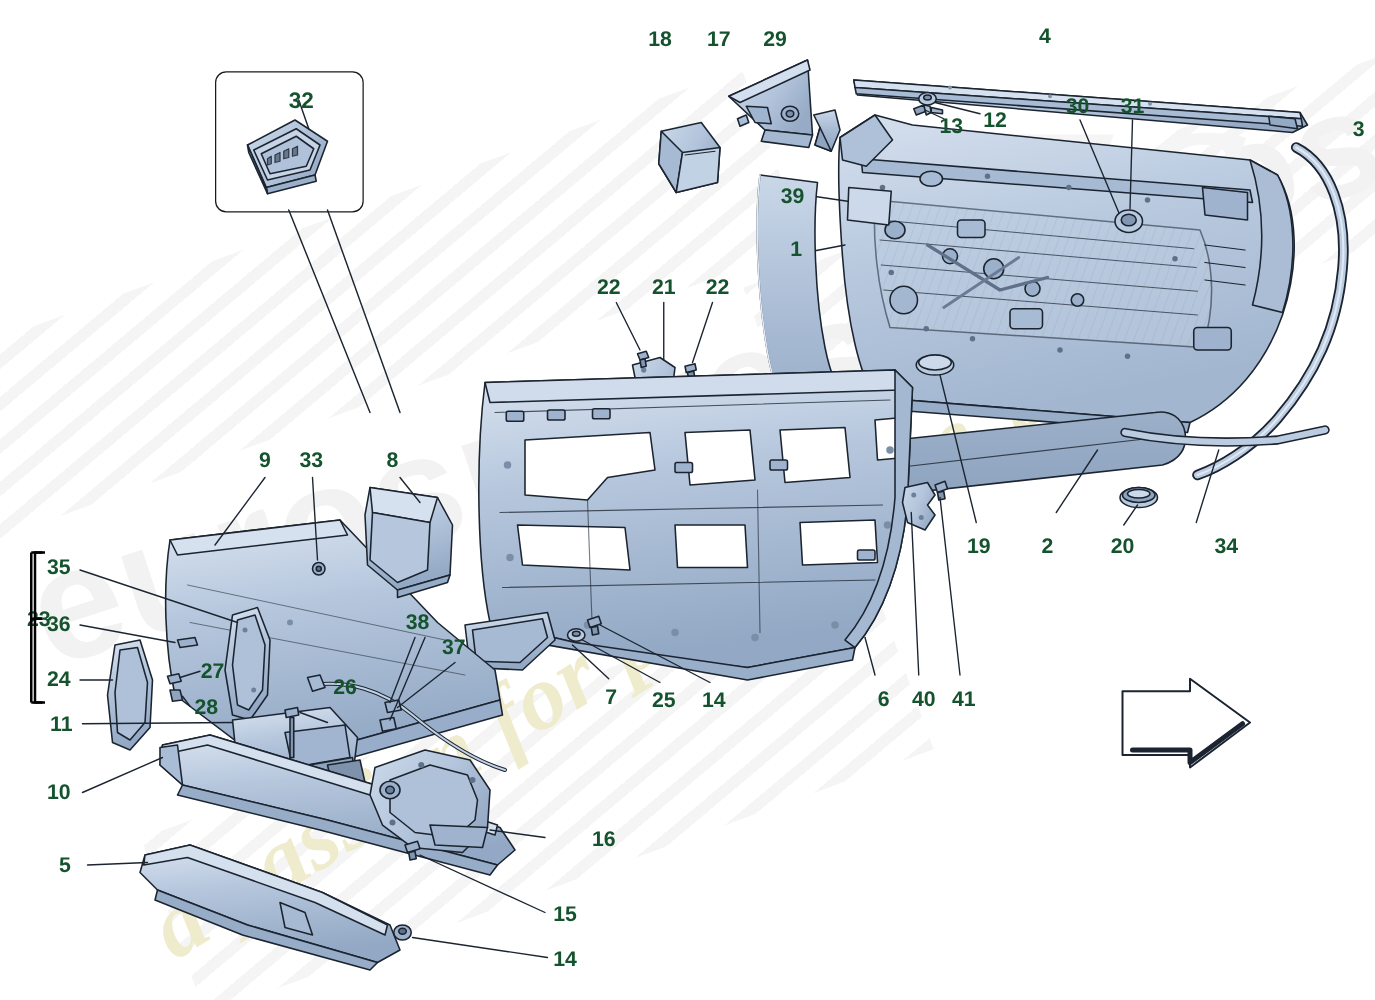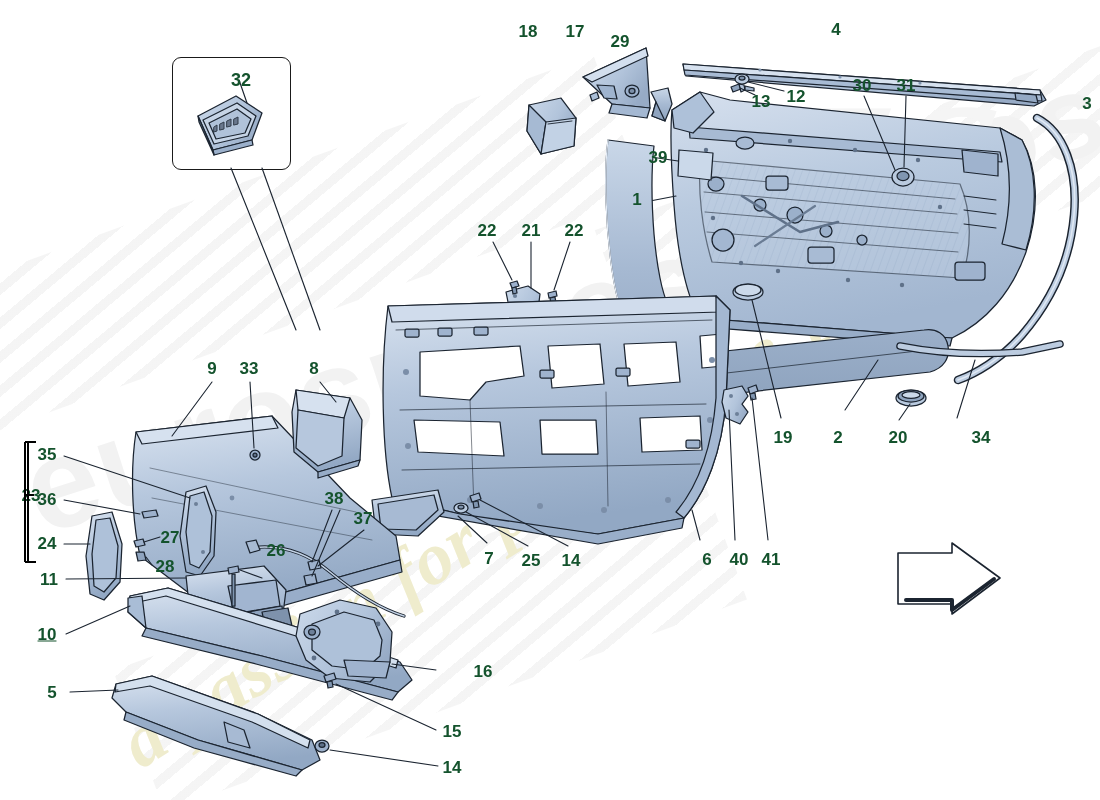--- a/index.html
+++ b/index.html
@@ -532,28 +532,28 @@
 
     </g>
   </svg>
   </div>
 
   <div id="label-layer">
     <div class="callout lg" style="left:241px; top:80px;">32</div>
 
     <div class="callout" style="left:528px;  top:31px;">18</div>
     <div class="callout" style="left:575px;  top:31px;">17</div>
-    <div class="callout" style="left:620px;  top:31px;margin-top:10px;">29</div>
+    <div class="callout" style="left:620px;  top:31px;">29</div>
     <div class="callout" style="left:836px;  top:29px;">4</div>
     <div class="callout" style="left:761px;  top:101px;">13</div>
     <div class="callout" style="left:796px;  top:96px;">12</div>
     <div class="callout" style="left:862px;  top:85px;">30</div>
     <div class="callout" style="left:906px;  top:85px;text-align:right;">31</div>
     <div class="callout" style="left:1087px; top:103px;">3</div>
-    <div class="callout" style="left:658px;  top:157px;">39</div>
+    <div class="callout" style="left:634px;  top:157px;">39</div>
     <div class="callout" style="left:637px;  top:199px;">1</div>
     <div class="callout" style="left:487px;  top:230px;">22</div>
     <div class="callout" style="left:531px;  top:230px;">21</div>
     <div class="callout" style="left:574px;  top:230px;">22</div>
     <div class="callout" style="left:783px;  top:437px;">19</div>
     <div class="callout" style="left:838px;  top:437px;">2</div>
     <div class="callout" style="left:898px;  top:437px;">20</div>
     <div class="callout" style="left:957px;  top:437px;margin-left:24px;">34</div>
     <div class="callout" style="left:212px;  top:368px;">9</div>
     <div class="callout" style="left:249px;  top:368px;">33</div>
@@ -567,21 +567,21 @@
     <div class="callout" style="left:334px;  top:498px;">38</div>
     <div class="callout" style="left:363px;  top:518px;">37</div>
     <div class="callout" style="left:49px;   top:579px;">11</div>
     <div class="callout" style="left:276px;  top:550px;">26</div>
     <div class="callout" style="left:489px;  top:558px;">7</div>
     <div class="callout" style="left:531px;  top:560px;">25</div>
     <div class="callout" style="left:571px;  top:560px;">14</div>
     <div class="callout" style="left:707px;  top:559px;">6</div>
     <div class="callout" style="left:739px;  top:559px;">40</div>
     <div class="callout" style="left:771px;  top:559px;">41</div>
-    <div class="callout" style="left:47px;   top:634px;text-decoration:underline;">10</div>
+    <div class="callout" style="left:47px;   top:634px;">10</div>
     <div class="callout" style="left:52px;   top:692px;">5</div>
     <div class="callout" style="left:464px;  top:671px;margin-left:19px;">16</div>
     <div class="callout" style="left:452px;  top:731px;">15</div>
     <div class="callout" style="left:452px;  top:767px;">14</div>
 
     <svg style="position:absolute; left:0; top:0; pointer-events:none;" width="1100" height="800">
       <path d="M34 495 L28 495 L28 442 L36 442" fill="none" stroke="#000" stroke-width="2"></path>
       <path d="M34 495 L28 495 L28 562 L36 562" fill="none" stroke="#000" stroke-width="2"></path>
       <path d="M25 442 L25 562" fill="none" stroke="#000" stroke-width="2"></path>
       <path d="M25 442 L34 442" fill="none" stroke="#000" stroke-width="2"></path>

